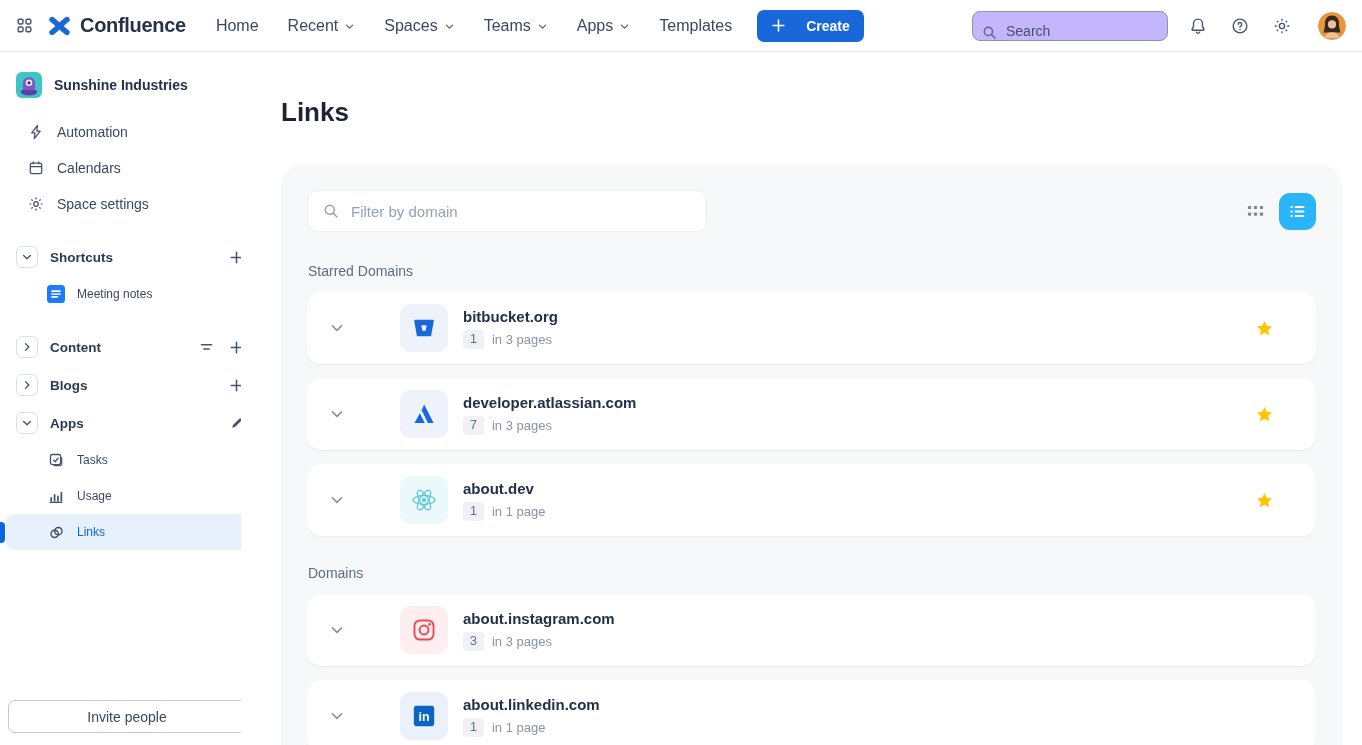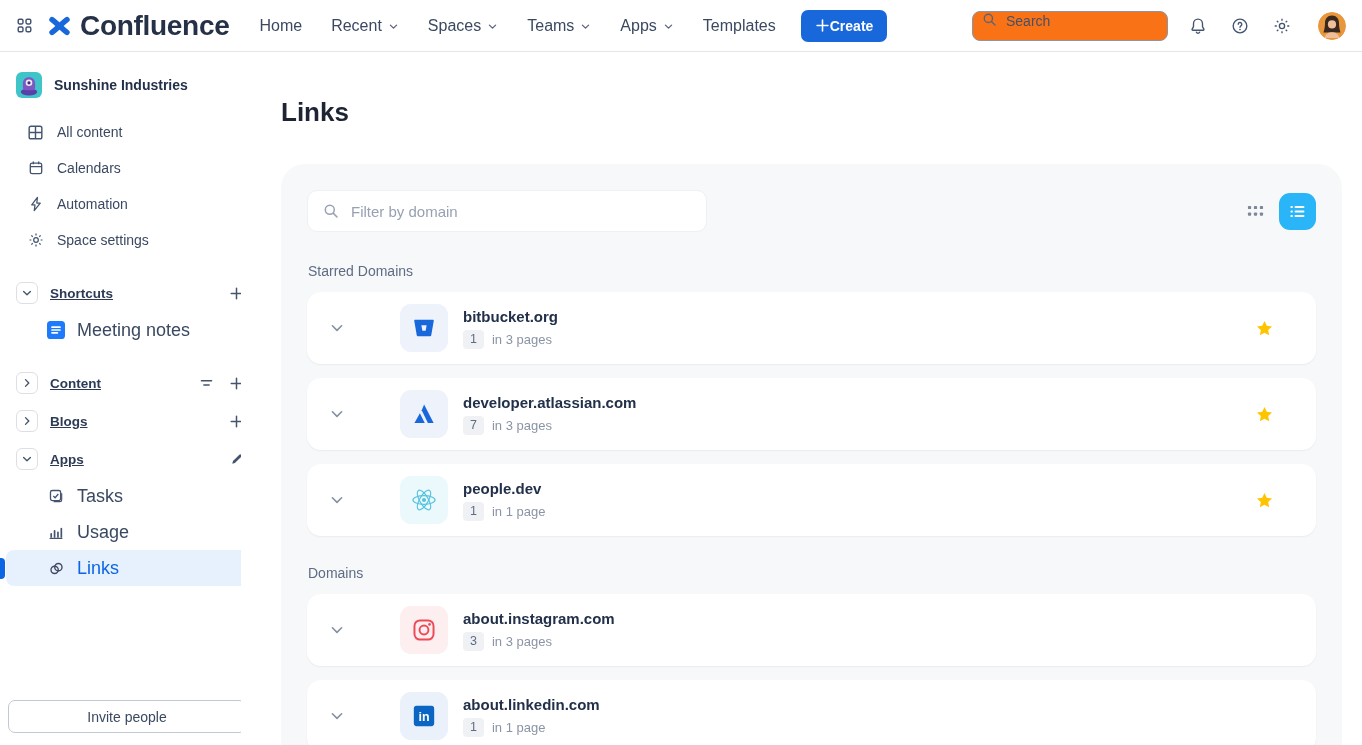--- a/index.html
+++ b/index.html
@@ -12,33 +12,33 @@
   svg { display:block; }
 
   
   .topbar {
     position:absolute; top:0; left:0; right:0; height:52px; background:#fff;
     border-bottom:1px solid #E4E6EA; display:flex; align-items:center;
     padding:0 16px; z-index:10;
   }
   .appswitcher { color:#44546F; margin-right:13px; cursor:pointer; display:flex; }
   .logo { display:flex; align-items:center; gap:7px; margin-right:30px; cursor:pointer; }
-  .logo-text { font-size:28px; font-weight:600; color:#253147; letter-spacing:-0.3px; }
+  .logo-text { font-size:20px; font-weight:600; color:#253147; letter-spacing:-0.3px; }
   .nav { display:flex; align-items:center; gap:29px; }
   .nav-item { display:flex; align-items:center; gap:6px; font-size:16px; font-weight:500; color:#3A4961; cursor:pointer; }
   .nav-chevron { color:#586478; display:flex; margin-top:1px; }
   .create-btn {
     margin-left:25px; height:32px; background:#1868DB; color:#fff; border:none;
-    border-radius:7px; display:flex; align-items:center; gap:0; padding:0 14px;
+    border-radius:7px; display:flex; align-items:center; gap:20px; padding:0 14px;
     font-size:14px; font-weight:600; font-family:inherit; cursor:pointer;
   }
   .topbar-spacer { flex:1; }
   .search-box {
     width:196px; height:30px; border:1px solid #8C95A7; border-radius:8px;
-    display:flex; align-items:flex-start; padding:0 9px; gap:7px; color:#56637B; background:#f97316;
+    display:flex; align-items:flex-end; padding:0 9px; gap:7px; color:#56637B; background:#c4b5fd;
   }
   .search-box input { border:none; outline:none; width:100%; font-size:14px; color:#253147; font-family:inherit; background:transparent; }
   .search-box input::placeholder { color:#45506A; opacity:1; }
   .topbar-icons { display:flex; align-items:center; gap:24px; margin-left:21px; color:#44546F; }
   .tb-icon { cursor:pointer; display:flex; }
   .avatar { width:28px; height:28px; border-radius:50%; overflow:hidden; margin-left:3px; cursor:pointer; }
 
   
   .sidebar {
     position:absolute; top:56px; left:0; width:260px; bottom:0;
@@ -48,26 +48,26 @@
   .space-name { font-size:14px; font-weight:700; color:#22304A; }
   .side-nav { margin-top:4px; }
   .side-item { display:flex; align-items:center; gap:13px; height:36px; padding-left:27px; font-size:14px; color:#3A4961; cursor:pointer; }
   .side-item .s-icon { color:#44546F; width:17px; display:flex; justify-content:center; }
   .side-group { margin-top:16px; }
   .section-row { display:flex; align-items:center; height:38px; padding:0 15px 0 16px; gap:12px; cursor:pointer; }
   .box-chevron {
     width:22px; height:22px; border:1px solid #DCDFE4; border-radius:6px; background:#fff;
     display:flex; align-items:center; justify-content:center; color:#44546F; cursor:pointer; flex:none;
   }
-  .section-label { font-size:13.5px; font-weight:700; color:#2B3A55;text-decoration:underline; }
+  .section-label { font-size:13.5px; font-weight:700; color:#2B3A55; }
   .section-actions { margin-left:auto; display:flex; align-items:center; gap:15px; color:#44546F; }
   .sa-icon { cursor:pointer; display:flex; }
   .sub-item {
     display:flex; align-items:center; gap:12px; height:36px; margin:0 10px 0 6px;
-    padding-left:41px; font-size:18px; color:#3A4961; border-radius:8px; position:relative; cursor:pointer;
+    padding-left:41px; font-size:12px; color:#3A4961; border-radius:8px; position:relative; cursor:pointer;
   }
   .sub-item .s-icon { color:#44546F; width:18px; display:flex; justify-content:center; }
   .sub-item.active { background:#E7F0FD; color:#0C66E4; font-weight:500; }
   .sub-item.active .s-icon { color:#3E4B63; }
   .sub-item.active::before {
     content:""; position:absolute; left:-6px; top:8px; width:5px; height:21px;
     background:#0C66E4; border-radius:0 4px 4px 0;
   }
   .invite-btn {
     position:absolute; left:8px; right:13px; bottom:12px; height:33px; background:#fff;
@@ -241,47 +241,36 @@
         <path d="M13 5.2c-3.7 0-6.1 2.7-6.1 6.1v4.3c0 1.5 1.1 2.6 2.5 2.6h7.2c1.4 0 2.5-1.1 2.5-2.6v-4.3c0-3.4-2.4-6.1-6.1-6.1z" fill="#7E57C2"></path>
         <circle cx="13" cy="10.8" r="3.3" fill="#EFE9F7"></circle>
         <circle cx="13" cy="10.8" r="1.6" fill="#41277E"></circle>
       </svg>
     <span class="space-name">Sunshine Industries</span>
   </div>
 
   <div class="side-nav">
     <div class="side-item">
       <span class="s-icon">
-          <svg viewBox="0 0 18 18" width="17" height="17">
-            <g fill="none" stroke="currentColor" stroke-width="1.5">
-              <rect x="2.3" y="2.3" width="13.4" height="13.4" rx="2"></rect>
-              <path d="M9 2.3v13.4M2.3 9h13.4"></path>
-            </g>
-          </svg>
-        </span>
-      <span>All content</span>
+          <svg viewBox="0 0 18 18" width="16" height="16">
+            <path d="M10.6 1.6L4.2 10h3.7L7 16.4 13.8 8H9.9l.7-6.4z" fill="none" stroke="currentColor" stroke-width="1.4" stroke-linejoin="round"></path>
+          </svg>
+        </span>
+      <span>Automation</span>
     </div>
     <div class="side-item">
       <span class="s-icon">
           <svg viewBox="0 0 18 18" width="16" height="16">
             <g fill="none" stroke="currentColor" stroke-width="1.5">
               <rect x="2.6" y="3.6" width="12.8" height="11.8" rx="2"></rect>
               <path d="M2.6 7.4h12.8M6 1.8v3M12 1.8v3"></path>
             </g>
           </svg>
         </span>
       <span>Calendars</span>
-    </div>
-    <div class="side-item">
-      <span class="s-icon">
-          <svg viewBox="0 0 18 18" width="16" height="16">
-            <path d="M10.6 1.6L4.2 10h3.7L7 16.4 13.8 8H9.9l.7-6.4z" fill="none" stroke="currentColor" stroke-width="1.4" stroke-linejoin="round"></path>
-          </svg>
-        </span>
-      <span>Automation</span>
     </div>
     <div class="side-item">
       <span class="s-icon">
           <svg viewBox="0 0 18 18" width="16" height="16">
             <g fill="none" stroke="currentColor" stroke-width="1.4">
               <circle cx="9" cy="9" r="2.6"></circle>
               <path d="M9 1.7v2.1M9 14.2v2.1M1.7 9h2.1M14.2 9h2.1M3.8 3.8l1.5 1.5M12.7 12.7l1.5 1.5M14.2 3.8l-1.5 1.5M5.3 12.7l-1.5 1.5"></path>
             </g>
           </svg>
         </span>
@@ -513,21 +502,21 @@
         <svg viewBox="0 0 24 24" width="28" height="28">
             <g fill="none" stroke="#58C4DC" stroke-width="1">
               <ellipse cx="12" cy="12" rx="9.5" ry="3.7"></ellipse>
               <ellipse cx="12" cy="12" rx="9.5" ry="3.7" transform="rotate(60 12 12)"></ellipse>
               <ellipse cx="12" cy="12" rx="9.5" ry="3.7" transform="rotate(120 12 12)"></ellipse>
             </g>
             <circle cx="12" cy="12" r="1.8" fill="#58C4DC"></circle>
           </svg>
       </span>
       <div class="card-info">
-        <div class="card-domain">people.dev</div>
+        <div class="card-domain">about.dev</div>
         <div class="card-meta">
           <span class="count-badge">1</span>
           <span class="pages-text">in 1 page</span>
         </div>
       </div>
       <span class="card-star">
           <svg viewBox="0 0 24 24" width="19" height="19">
             <path d="M12 2.6l2.85 6.05 6.65.85-4.9 4.55 1.3 6.55L12 17.3l-5.9 3.3 1.3-6.55-4.9-4.55 6.65-.85z" fill="#FFC400"></path>
           </svg>
         </span>

